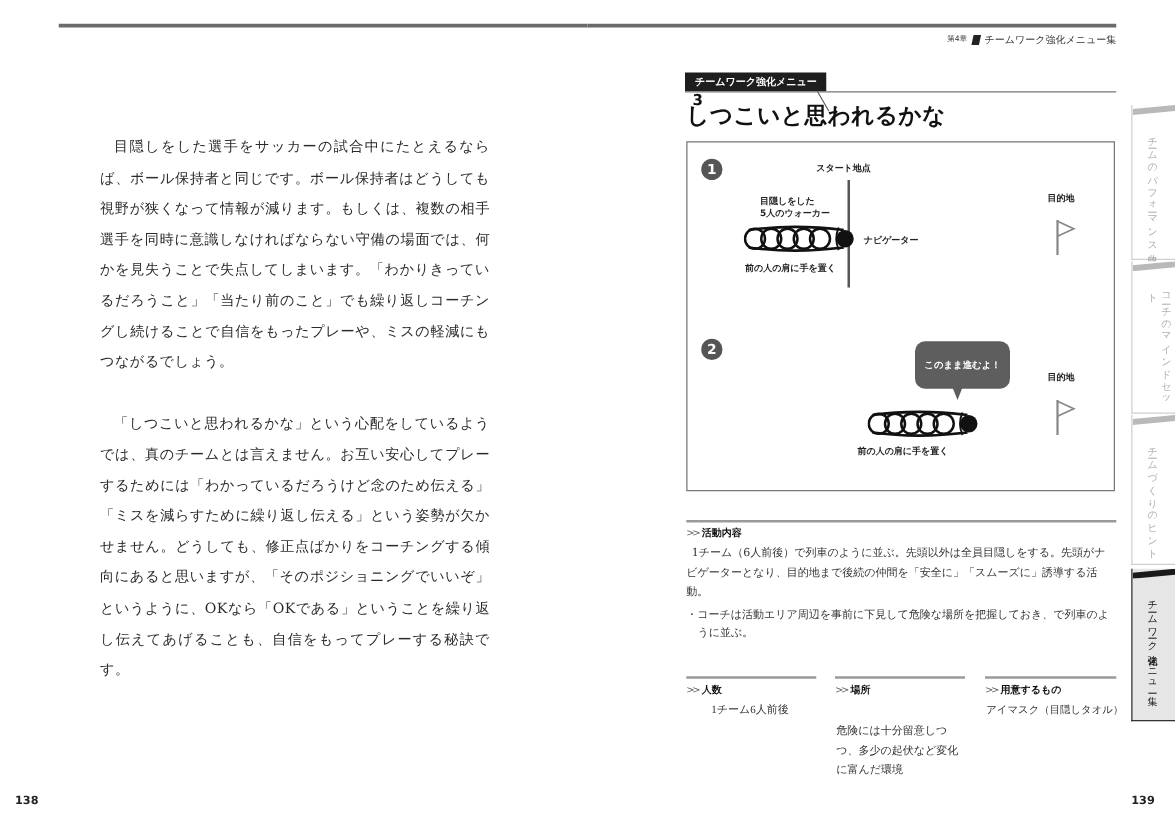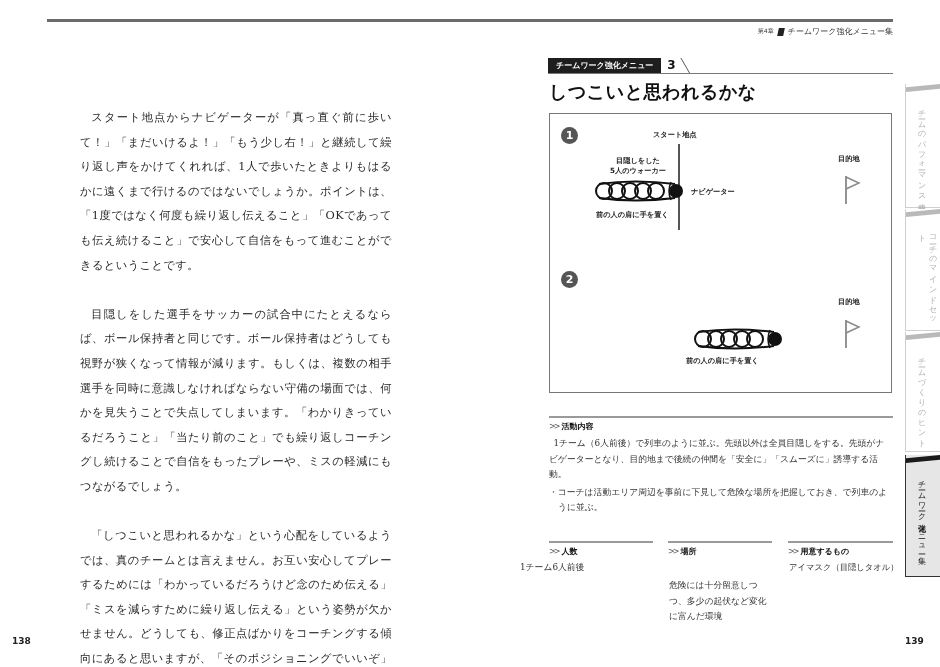--- a/index.html
+++ b/index.html
@@ -11,32 +11,32 @@
   .running-head .chap{font-size:6px;}
 
   .left-body{position:absolute;left:80px;top:106px;width:312px;font-size:11.3px;line-height:24.6px;letter-spacing:0.35px;color:#2a2a2a;}
   .left-body p{margin:0 0 24.6px 0;text-align:justify;}
   .left-body p.indent{text-indent:1em;}
 
   .page-num{position:absolute;top:636px;font-size:9px;font-family:"DejaVu Sans",sans-serif;font-weight:bold;color:#222;}
   .page-num.left{left:12px;}
   .page-num.right{left:905px;}
 
-  .menu-tag{position:absolute;left:548px;top:58px;display:flex;align-items:stretch;height:15px;}
+  .menu-tag{position:absolute;left:548px;top:58px;display:flex;align-items:stretch;height:15px;flex-direction:column;}
   .menu-tag .label{background:#1e1e1e;color:#fff;font-family:"DejaVu Sans",sans-serif;font-weight:bold;font-size:8px;padding:0 8px;line-height:15px;}
   .menu-tag .num{font-family:"DejaVu Sans",sans-serif;font-weight:bold;font-size:12px;line-height:15px;padding:0 12px 0 6px;position:relative;color:#111;}
   .menu-tag .num:after{content:"";position:absolute;right:2px;top:0;width:1px;height:16px;background:#555;transform:skewX(30deg);}
   .tag-rule{position:absolute;left:548px;top:73px;width:345px;height:1px;background:#777;}
 
   .title{position:absolute;left:549px;top:80px;font-family:"DejaVu Sans",sans-serif;font-weight:bold;font-size:18px;color:#111;letter-spacing:0.5px;}
 
   .diagram{position:absolute;left:549px;top:113px;width:343px;height:280px;border:1px solid #777;box-sizing:border-box;}
   .step-badge{position:absolute;width:17px;height:17px;border-radius:50%;background:#555;color:#fff;font-family:"DejaVu Sans",sans-serif;font-weight:bold;font-size:11px;line-height:17px;text-align:center;}
   .dlabel{position:absolute;font-family:"DejaVu Sans",sans-serif;font-weight:bold;font-size:7.2px;color:#222;white-space:nowrap;}
-  .dlabel.center{text-align:center;}
+  .dlabel.center{}
   .start-line{position:absolute;width:2px;background:#555;}
   .flag{position:absolute;}
   .walkers{position:absolute;}
   .bubble{position:absolute;background:#5e5e5e;color:#fff;border-radius:8px;font-family:"DejaVu Sans",sans-serif;font-weight:bold;font-size:7.5px;text-align:center;}
   .bubble:after{content:"";position:absolute;left:30px;bottom:-9px;border-left:4px solid transparent;border-right:4px solid transparent;border-top:10px solid #5e5e5e;}
 
   .sec-rule{position:absolute;height:2px;background:#9a9a9a;}
   .sec-head{position:absolute;font-family:"DejaVu Sans",sans-serif;font-weight:bold;font-size:8px;color:#111;display:flex;align-items:center;gap:3px;}
   .sec-head .chev{font-weight:normal;color:#555;font-size:8px;letter-spacing:-2px;}
   .activity{position:absolute;left:549px;top:436px;width:344px;font-size:8.8px;line-height:15.5px;color:#333;}
@@ -59,21 +59,20 @@
 <div class="topbar-left"></div>
 <div class="topbar-right"></div>
 
 <div class="running-head">
   <span class="chap">第4章</span>
   <span class="mark"></span>
   <span>チームワーク強化メニュー集</span>
 </div>
 
 <div class="left-body">
-  <p class="indent">スタート地点からナビゲーターが「真っ直ぐ前に歩いて！」「まだいけるよ！」「もう少し右！」と継続して繰り返し声をかけてくれれば、1人で歩いたときよりもはるかに遠くまで行けるのではないでしょうか。ポイントは、「1度ではなく何度も繰り返し伝えること」「OKであっても伝え続けること」で安心して自信をもって進むことができるということです。</p>
   <p class="indent">目隠しをした選手をサッカーの試合中にたとえるならば、ボール保持者と同じです。ボール保持者はどうしても視野が狭くなって情報が減ります。もしくは、複数の相手選手を同時に意識しなければならない守備の場面では、何かを見失うことで失点してしまいます。「わかりきっているだろうこと」「当たり前のこと」でも繰り返しコーチングし続けることで自信をもったプレーや、ミスの軽減にもつながるでしょう。</p>
   <p class="indent">「しつこいと思われるかな」という心配をしているようでは、真のチームとは言えません。お互い安心してプレーするためには「わかっているだろうけど念のため伝える」「ミスを減らすために繰り返し伝える」という姿勢が欠かせません。どうしても、修正点ばかりをコーチングする傾向にあると思いますが、「そのポジショニングでいいぞ」というように、OKなら「OKである」ということを繰り返し伝えてあげることも、自信をもってプレーする秘訣です。</p>
 </div>
 <div class="page-num left">138</div>
 
 <div class="menu-tag">
   <span class="label">チームワーク強化メニュー</span>
   <span class="num">3</span>
 </div>
 <div class="tag-rule"></div>
@@ -103,20 +102,21 @@
   </svg>
   <div class="dlabel" style="left:141px;top:73px;">ナビゲーター</div>
   <div class="dlabel" style="left:46px;top:96px;">前の人の肩に手を置く</div>
   <div class="dlabel" style="left:288px;top:40px;">目的地</div>
   <svg class="flag" style="left:293px;top:60px;" width="20" height="32" viewBox="0 0 20 32">
     <path d="M3 2 L3 30" stroke="#888" stroke-width="1.8" fill="none"></path>
     <path d="M3 3 L16 9 L3 15" stroke="#888" stroke-width="1.4" fill="none"></path>
   </svg>
 
   <div class="step-badge" style="left:11px;top:157px;">2</div>
+  <div class="bubble" style="left:182px;top:159px;width:76px;height:38px;line-height:38px;">このまま進むよ！</div>
   <svg class="walkers" style="left:144px;top:214px;" width="92" height="22" viewBox="0 0 92 22">
     <g fill="none" stroke="#111" stroke-width="2">
       <circle cx="9" cy="11" r="8"></circle>
         <circle cx="22" cy="11" r="8"></circle>
         <circle cx="35" cy="11" r="8"></circle>
         <circle cx="48" cy="11" r="8"></circle>
         <circle cx="61" cy="11" r="8"></circle>
       <path d="M4 4 Q40 -1 80 4"></path>
         <path d="M4 18 Q40 23 80 18"></path>
     </g>
@@ -139,21 +139,21 @@
 <div class="activity">
   <p class="lead">1チーム（6人前後）で列車のように並ぶ。先頭以外は全員目隠しをする。先頭がナビゲーターとなり、目的地まで後続の仲間を「安全に」「スムーズに」誘導する活動。</p>
   <p class="bullet">・コーチは活動エリア周辺を事前に下見して危険な場所を把握しておき、で列車のように並ぶ。</p>
 </div>
 
 <div class="sec-rule" style="left:549px;top:541px;width:104px;"></div>
 <div class="sec-head" style="left:549px;top:546px;">
   <span class="chev">&gt;&gt;</span>
   <span>人数</span>
 </div>
-<div class="col" style="left:520px;width:100px;">1チーム6人前後</div>
+<div class="col" style="left:569px;width:100px;font-family:Liberation Serif, serif;">1チーム6人前後</div>
 
 <div class="sec-rule" style="left:668px;top:541px;width:104px;"></div>
 <div class="sec-head" style="left:668px;top:546px;">
   <span class="chev">&gt;&gt;</span>
   <span>場所</span>
 </div>
 <div class="col" style="left:669px;width:106px;margin-top:18px;">危険には十分留意しつつ、多少の起伏など変化に富んだ環境</div>
 
 <div class="sec-rule" style="left:788px;top:541px;width:105px;"></div>
 <div class="sec-head" style="left:788px;top:546px;">

